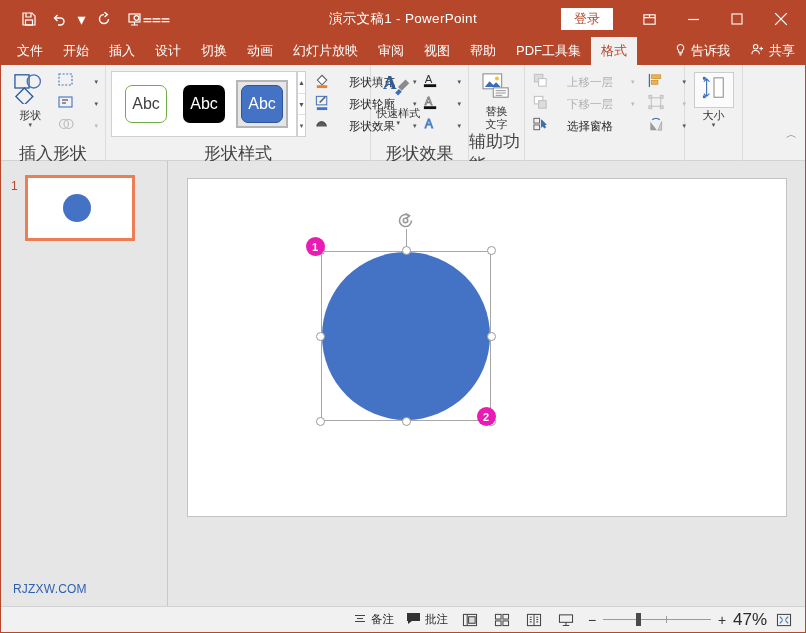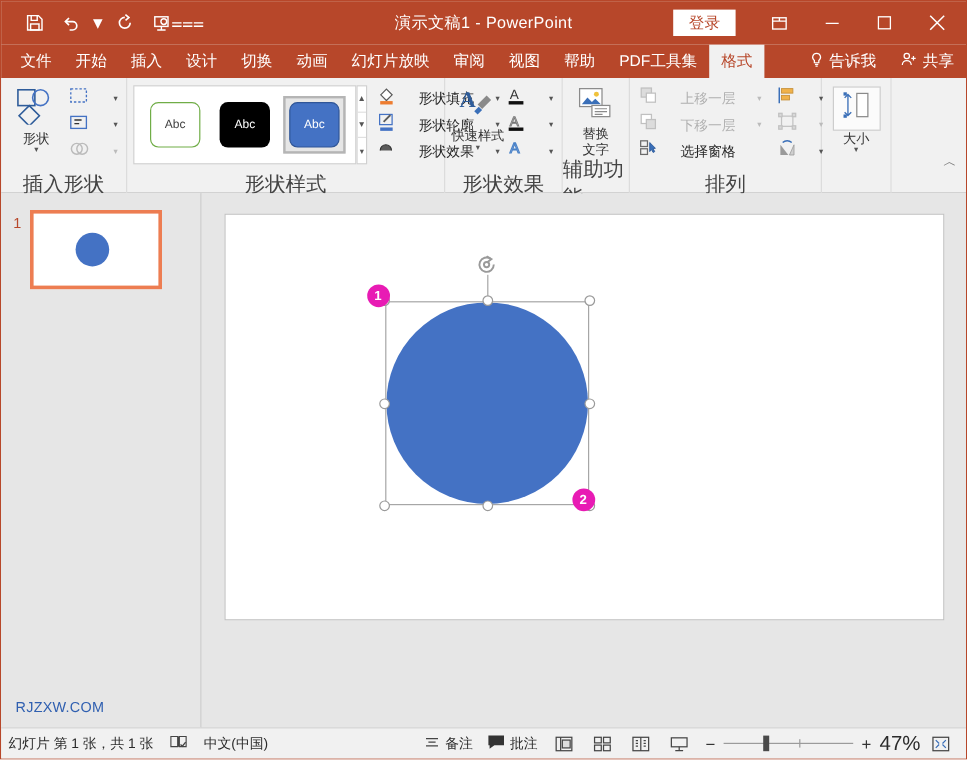--- a/index.html
+++ b/index.html
@@ -111,21 +111,21 @@
 
   
   .gallery {
     border: 1px solid #d0d0d0; background: #fff;
     display: flex; align-items: center; gap: 6px;
     padding: 6px 8px; height: 66px; margin-top: 2px;
   }
   .sw {
     width: 42px; height: 38px; border-radius: 7px;
     display: flex; align-items: center; justify-content: center;
-    font-size: 10px;
+    font-size: 16px;
   }
   .sw-wrap { padding: 3px; border: 2px solid transparent; }
   .sw-wrap.sel { border-color: #b5b5b5; background: #e6e6e6; }
   .gal-scroll {
     display: flex; flex-direction: column;
     border: 1px solid #d0d0d0; height: 66px; margin-top: 2px;
     width: 14px; background: #fff;
   }
   .gal-scroll div {
     flex: 1; display: flex; align-items: center; justify-content: center;
@@ -558,21 +558,20 @@
               <svg width="18" height="17" viewBox="0 0 18 18" fill="none">
                 <path d="M3 15V6l7 9z" fill="#9a9a9a"></path>
                 <path d="M15 15V6l-4 9z" fill="#cfcfcf" stroke="#9a9a9a" stroke-width=".7"></path>
                 <path d="M5 4a6 6 0 0 1 8 0" stroke="#3a6fb8" stroke-width="1.2"></path>
               </svg>
             </span>
             <span class="caret-sm">▾</span>
           </div>
         </div>
       </div>
-      <div class="rg-label">排列</div>
     </div>
 
     <div class="rgroup" style="width:58px">
       <div class="rg-body" style="justify-content:center">
         <div class="bigbtn">
           <span style="border:1px solid #cdcdcd;padding:3px 6px;background:#fbfbfb">
             <svg width="26" height="24" viewBox="0 0 28 26" fill="none">
               <rect x="14" y="2" width="10" height="21" fill="#fff" stroke="#8a8a8a" stroke-width="1.1"></rect>
               <path d="M6 4v17M3 6l3-3 3 3M3 19l3 3 3-3" stroke="#3a6fb8" stroke-width="1.2"></path>
               <rect x="2" y="1" width="3" height="3" fill="#3a6fb8"></rect>
@@ -625,30 +624,20 @@
           <div class="handle" style="left:166px; top:166px;"></div>
 
           <div class="badge" style="left:-15px; top:-14px;">1</div>
           <div class="badge" style="left:156px; top:156px;">2</div>
         </div>
       </div>
     </div>
   </div>
 
   <div class="statusbar">
-    <div class="sb-left">
-      <span>幻灯片 第 1 张，共 1 张</span>
-      <span>
-        <svg width="16" height="14" viewBox="0 0 17 14" fill="none" stroke="#444" stroke-width="1">
-          <path d="M1.5 2.5h6v9h-6zM9 2.5h6v9H9zM8.25 2.5v9"></path>
-          <path d="M10 9.5l1.6 1.6 3-3.6" stroke="#444" stroke-width="1.2"></path>
-        </svg>
-      </span>
-      <span>中文(中国)</span>
-    </div>
     <div class="sb-right">
       <div class="sb-item">
         <span>
           <svg width="14" height="13" viewBox="0 0 14 13" fill="none" stroke="#444" stroke-width="1.1">
             <path d="M2 3.5h10M4 6.5h6M2 9.5h10"></path>
           </svg>
         </span>
         <span>备注</span>
       </div>
       <div class="sb-item">

